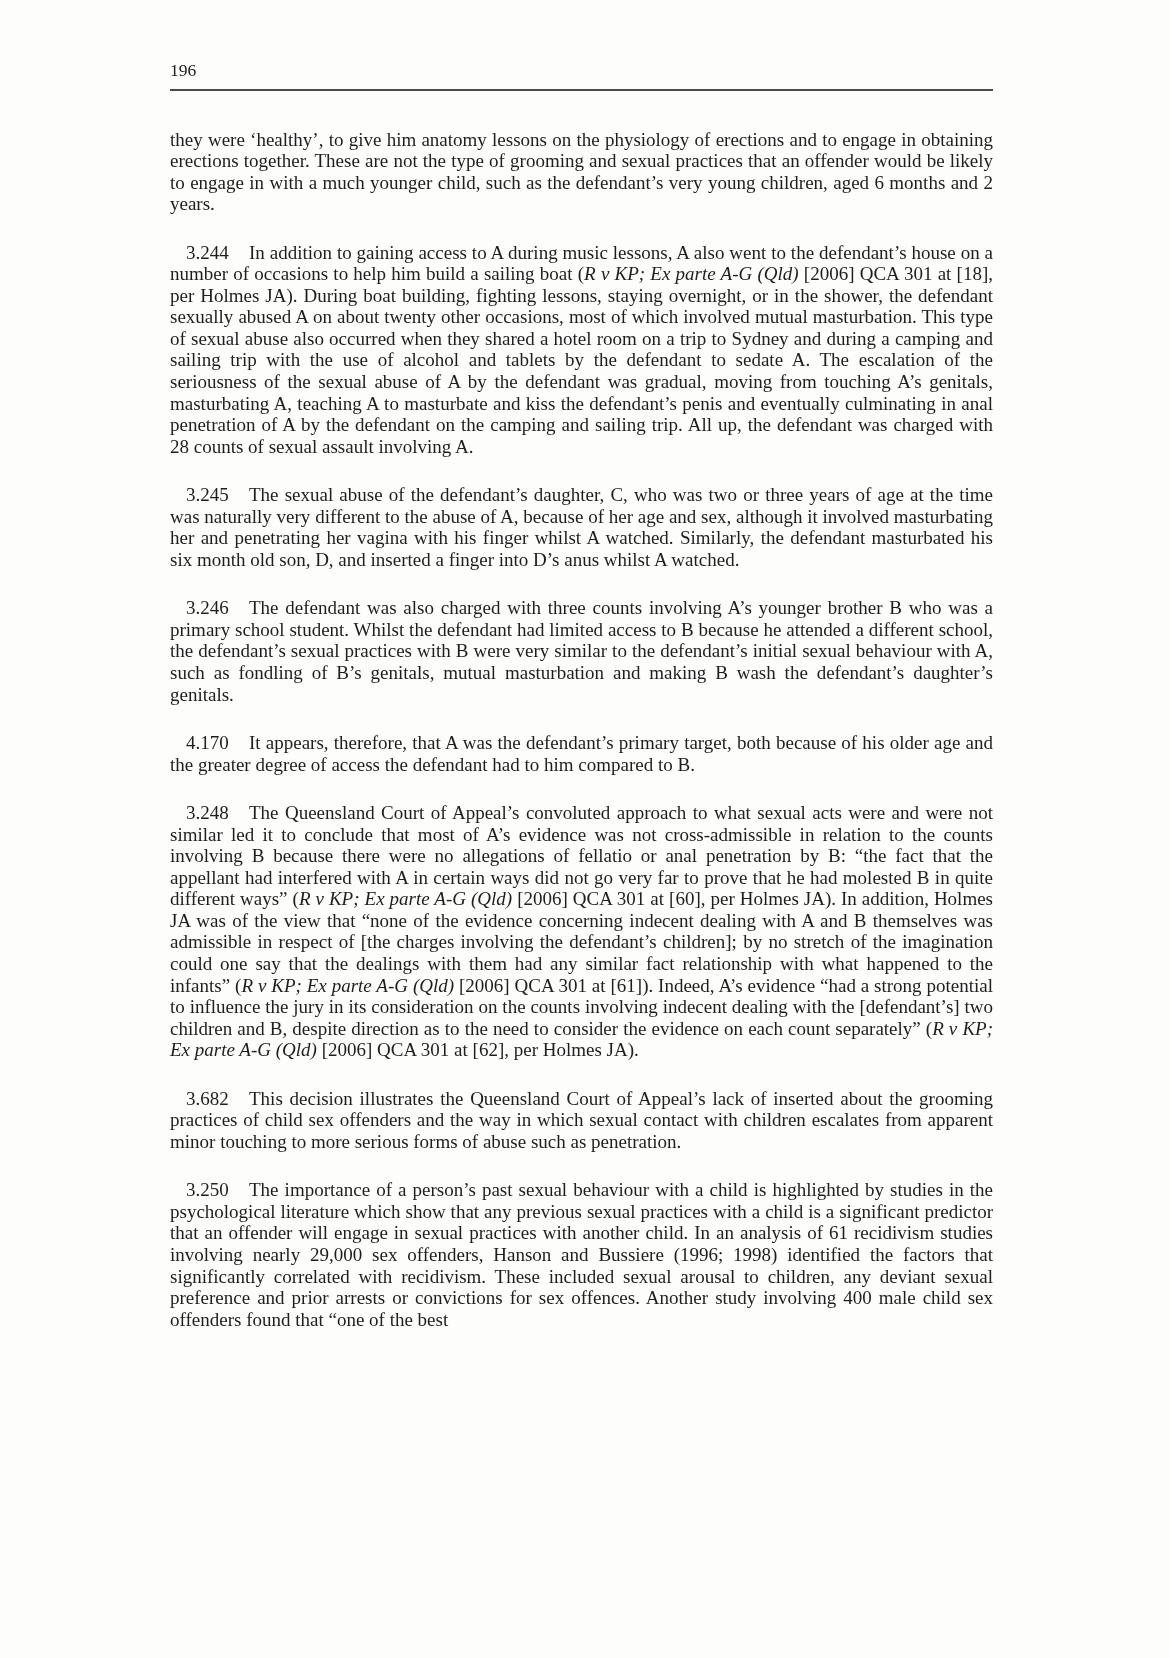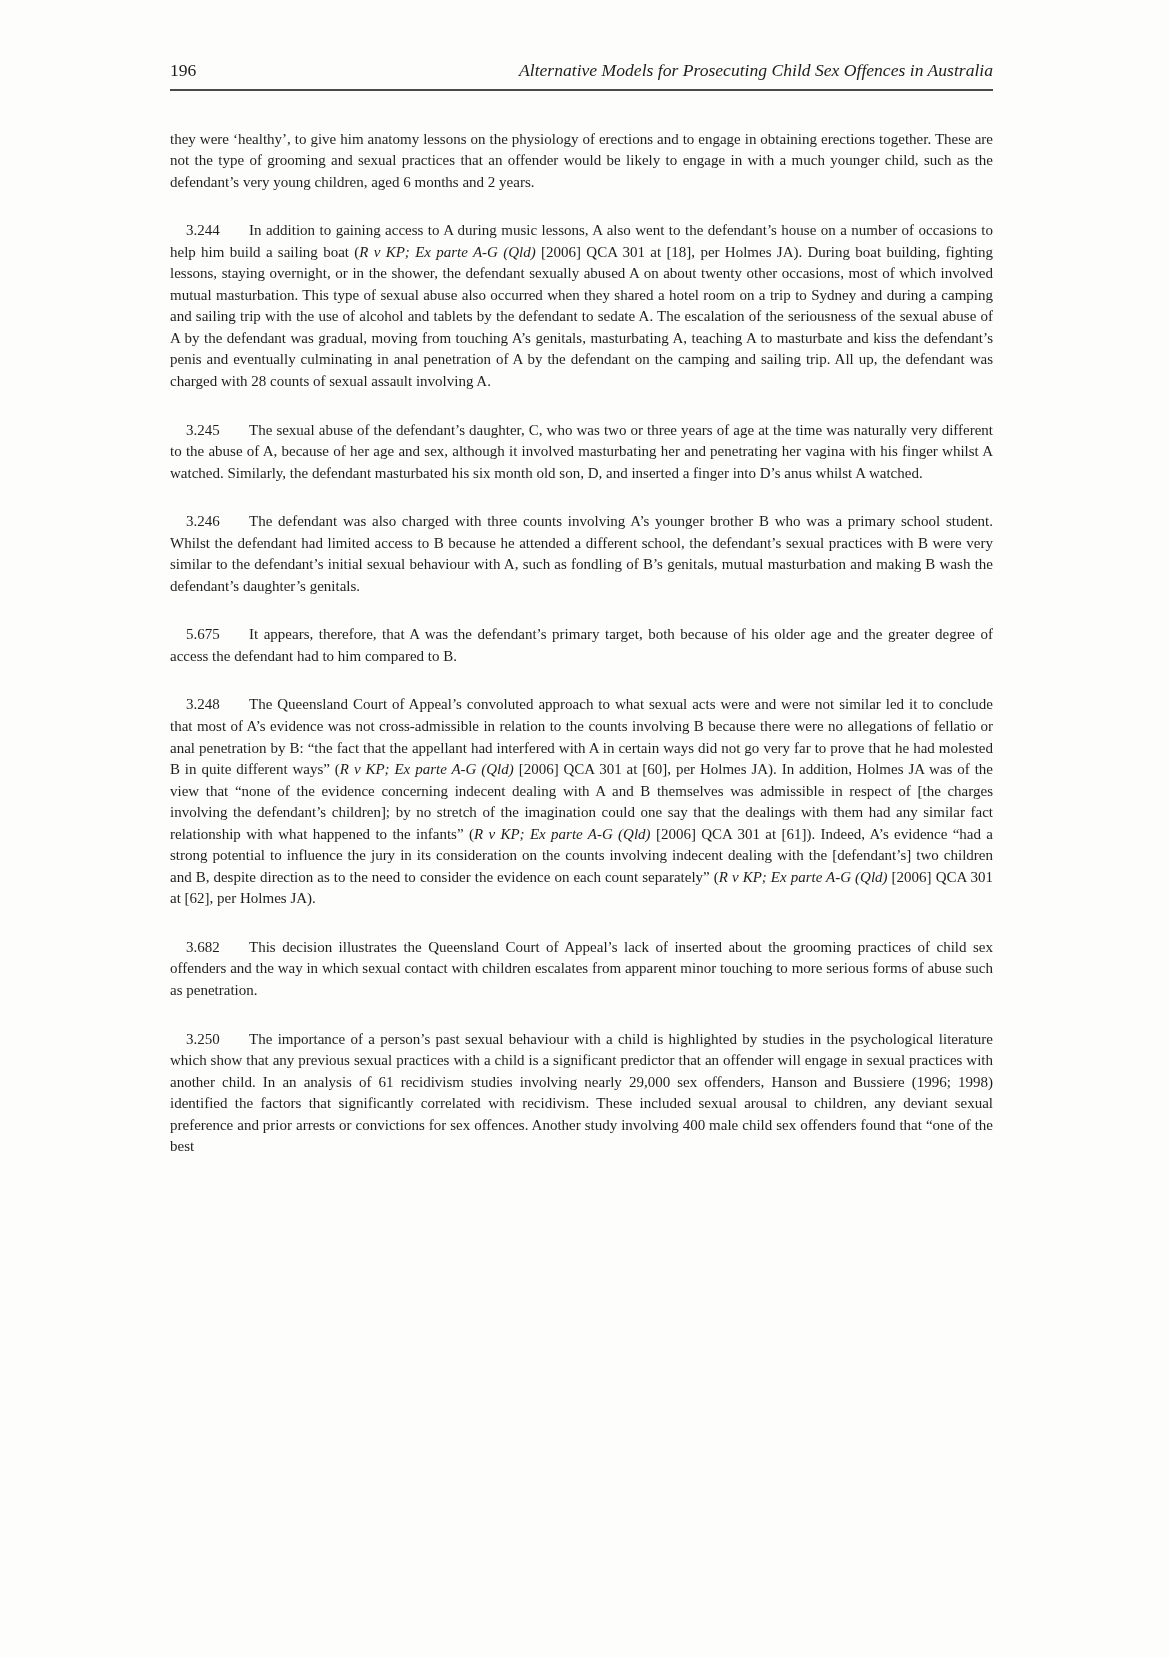--- a/index.html
+++ b/index.html
@@ -30,21 +30,21 @@
     gap: 36px;
   }
   .page-number {
     font-style: normal;
   }
   .running-title {
     font-style: italic;
   }
   .document-body {
     margin-top: 38px;
-    font-size: 15px;
+    font-size: 19px;
     line-height: 21.55px;
     text-align: justify;
   }
   .document-body p {
     margin: 27px 0 0 0;
   }
   .document-body p:first-child {
     margin-top: 0;
   }
   .para-num {
@@ -55,25 +55,24 @@
   em {
     font-style: italic;
   }
 </style>
 </head>
 <body>
 
 <div class="page">
   <header class="page-header">
     <span class="page-number">196</span>
-    <span class="running-title">Alternative Models for Prosecuting Child Sex Offences in Australia</span>
   </header>
   <main class="document-body">
       <p><span>they were ‘healthy’, to give him anatomy lessons on the physiology of erections and to engage in obtaining erections together.  These are not the type of grooming and sexual practices that an offender would be likely to engage in with a much younger child, such as the defendant’s very young children, aged 6 months and 2 years.</span></p>
       <p><span class="para-num">3.244</span><span>In addition to gaining access to A during music lessons, A also went to the defendant’s house on a number of occasions to help him build a sailing boat (</span><em>R v KP; Ex parte A-G (Qld)</em><span> [2006] QCA 301 at [18], per Holmes JA).  During boat building, fighting lessons, staying overnight, or in the shower, the defendant sexually abused A on about twenty other occasions, most of which involved mutual masturbation.  This type of sexual abuse also occurred when they shared a hotel room on a trip to Sydney and during a camping and sailing trip with the use of alcohol and tablets by the defendant to sedate A.  The escalation of the seriousness of the sexual abuse of A by the defendant was gradual, moving from touching A’s genitals, masturbating A, teaching A to masturbate and kiss the defendant’s penis and eventually culminating in anal penetration of A by the defendant on the camping and sailing trip.  All up, the defendant was charged with 28 counts of sexual assault involving A.</span></p>
       <p><span class="para-num">3.245</span><span>The sexual abuse of the defendant’s daughter, C, who was two or three years of age at the time was naturally very different to the abuse of A, because of her age and sex, although it involved masturbating her and penetrating her vagina with his finger whilst A watched.  Similarly, the defendant masturbated his six month old son, D, and inserted a finger into D’s anus whilst A watched.</span></p>
       <p><span class="para-num">3.246</span><span>The defendant was also charged with three counts involving A’s younger brother B who was a primary school student.  Whilst the defendant had limited access to B because he attended a different school, the defendant’s sexual practices with B were very similar to the defendant’s initial sexual behaviour with A, such as fondling of B’s genitals, mutual masturbation and making B wash the defendant’s daughter’s genitals.</span></p>
-      <p><span class="para-num">5.675</span><span>It appears, therefore, that A was the defendant’s primary target, both because of his older age and the greater degree of access the defendant had to him compared to B.</span></p>
+      <p><span class="para-num">4.170</span><span>It appears, therefore, that A was the defendant’s primary target, both because of his older age and the greater degree of access the defendant had to him compared to B.</span></p>
       <p><span class="para-num">3.248</span><span>The Queensland Court of Appeal’s convoluted approach to what sexual acts were and were not similar led it to conclude that most of A’s evidence was not cross-admissible in relation to the counts involving B because there were no allegations of fellatio or anal penetration by B: “the fact that the appellant had interfered with A in certain ways did not go very far to prove that he had molested B in quite different ways” (</span><em>R v KP; Ex parte A-G (Qld)</em><span> [2006] QCA 301 at [60], per Holmes JA).  In addition, Holmes JA was of the view that “none of the evidence concerning indecent dealing with A and B themselves was admissible in respect of [the charges involving the defendant’s children]; by no stretch of the imagination could one say that the dealings with them had any similar fact relationship with what happened to the infants” (</span><em>R v KP; Ex parte A-G (Qld)</em><span> [2006] QCA 301 at [61]).  Indeed, A’s evidence “had a strong potential to influence the jury in its consideration on the counts involving indecent dealing with the [defendant’s] two children and B, despite direction as to the need to consider the evidence on each count separately” (</span><em>R v KP; Ex parte A-G (Qld)</em><span> [2006] QCA 301 at [62], per Holmes JA).</span></p>
       <p><span class="para-num">3.682</span><span>This decision illustrates the Queensland Court of Appeal’s lack of inserted about the grooming practices of child sex offenders and the way in which sexual contact with children escalates from apparent minor touching to more serious forms of abuse such as penetration.</span></p>
       <p><span class="para-num">3.250</span><span>The importance of a person’s past sexual behaviour with a child is highlighted by studies in the psychological literature which show that any previous sexual practices with a child is a significant predictor that an offender will engage in sexual practices with another child. In an analysis of 61 recidivism studies involving nearly 29,000 sex offenders, Hanson and Bussiere (1996; 1998) identified the factors that significantly correlated with recidivism. These included sexual arousal to children, any deviant sexual preference and prior arrests or convictions for sex offences. Another study involving 400 male child sex offenders found that “one of the best</span></p>
     </main>
 </div>
 
 </body></html>

